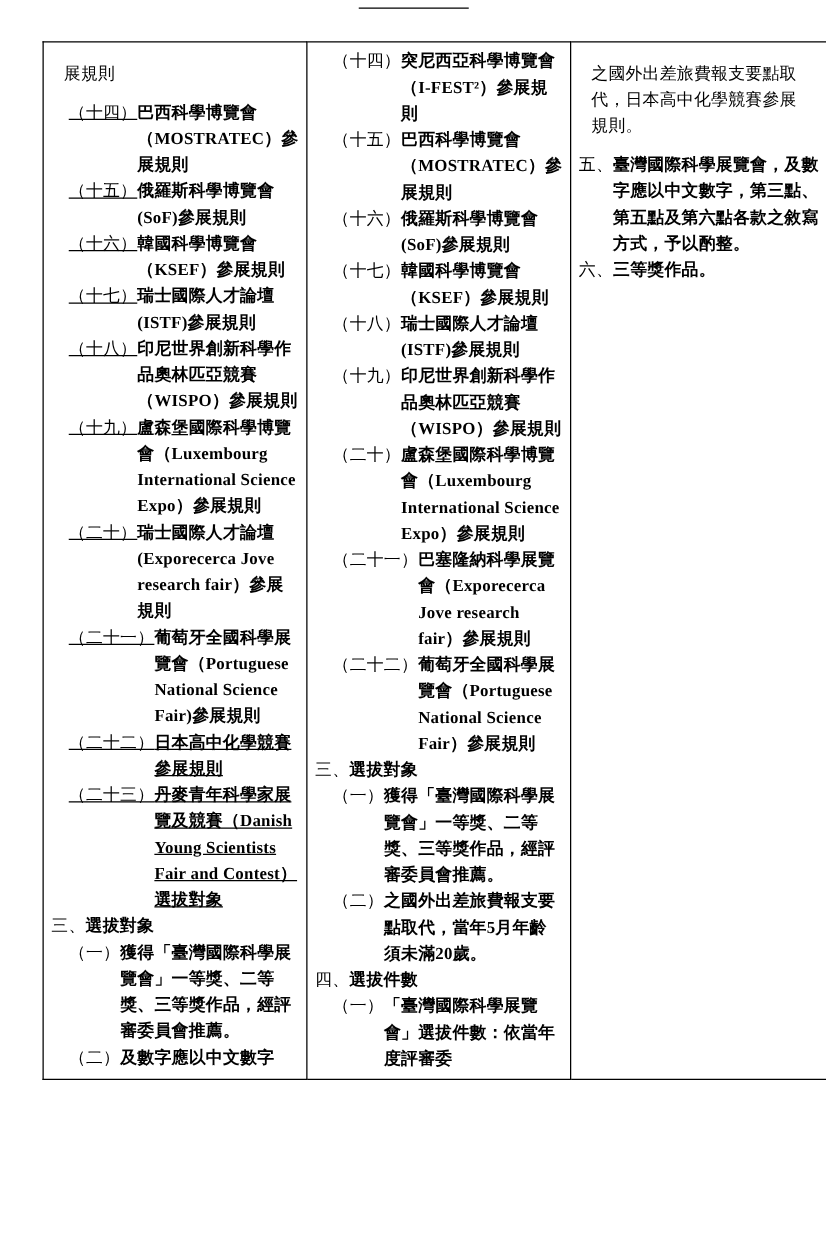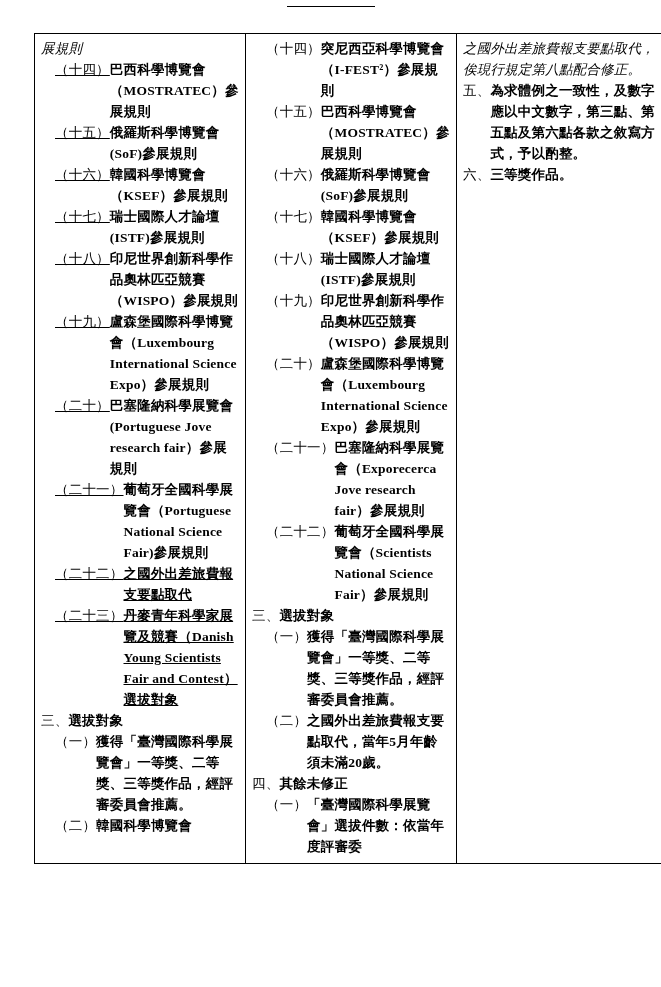--- a/index.html
+++ b/index.html
@@ -72,21 +72,21 @@
   .item .tx {
     flex: 1 1 auto;
     font-weight: bold;
   }
   .u { text-decoration: underline; }
 
   
   .lvl0 { margin-left: 0; }
   .lvl1 { margin-left: 14px; }
 
-  .blk { margin: 0; font-style: italic; }
+  .blk { margin: 10px; }
 </style>
 </head>
 <body>
 
 <div class="page">
 
   <div class="top-rule-wrap">
     <div class="top-rule"></div>
   </div>
 
@@ -115,45 +115,45 @@
               <div class="item lvl1">
                 <span class="mk u">（十八）</span>
                 <span class="tx">印尼世界創新科學作品奧林匹亞競賽（WISPO）參展規則</span>
               </div>
               <div class="item lvl1">
                 <span class="mk u">（十九）</span>
                 <span class="tx">盧森堡國際科學博覽會（Luxembourg International Science Expo）參展規則</span>
               </div>
               <div class="item lvl1">
                 <span class="mk u">（二十）</span>
-                <span class="tx">巴塞隆納科學展覽會(Portuguese Jove research fair）參展規則</span>
+                <span class="tx">瑞士國際人才論壇(Exporecerca Jove research fair）參展規則</span>
               </div>
               <div class="item lvl1">
                 <span class="mk u">（二十一）</span>
                 <span class="tx">葡萄牙全國科學展覽會（Portuguese National Science Fair)參展規則</span>
               </div>
               <div class="item lvl1">
                 <span class="mk u">（二十二）</span>
-                <span class="tx u">之國外出差旅費報支要點取代</span>
+                <span class="tx u">日本高中化學競賽參展規則</span>
               </div>
               <div class="item lvl1">
                 <span class="mk u">（二十三）</span>
                 <span class="tx u">丹麥青年科學家展覽及競賽（Danish Young Scientists Fair and Contest）選拔對象</span>
               </div>
               <div class="item lvl0">
                 <span class="mk">三、</span>
                 <span class="tx">選拔對象</span>
               </div>
               <div class="item lvl1">
                 <span class="mk">（一）</span>
                 <span class="tx">獲得「臺灣國際科學展覽會」一等獎、二等獎、三等獎作品，經評審委員會推薦。</span>
               </div>
               <div class="item lvl1">
                 <span class="mk">（二）</span>
-                <span class="tx">韓國科學博覽會</span>
+                <span class="tx">及數字應以中文數字</span>
               </div>
             </div>
       </td>
       <td class="col2">
         <div id="col-middle">
               <div class="item lvl1">
                 <span class="mk">（十四）</span>
                 <span class="tx">突尼西亞科學博覽會（I-FEST²）參展規則</span>
               </div>
               <div class="item lvl1">
@@ -179,50 +179,50 @@
               <div class="item lvl1">
                 <span class="mk">（二十）</span>
                 <span class="tx">盧森堡國際科學博覽會（Luxembourg International Science Expo）參展規則</span>
               </div>
               <div class="item lvl1">
                 <span class="mk">（二十一）</span>
                 <span class="tx">巴塞隆納科學展覽會（Exporecerca Jove research fair）參展規則</span>
               </div>
               <div class="item lvl1">
                 <span class="mk">（二十二）</span>
-                <span class="tx">葡萄牙全國科學展覽會（Scientists National Science Fair）參展規則</span>
+                <span class="tx">葡萄牙全國科學展覽會（Portuguese National Science Fair）參展規則</span>
               </div>
               <div class="item lvl0">
                 <span class="mk">三、</span>
                 <span class="tx">選拔對象</span>
               </div>
               <div class="item lvl1">
                 <span class="mk">（一）</span>
                 <span class="tx">獲得「臺灣國際科學展覽會」一等獎、二等獎、三等獎作品，經評審委員會推薦。</span>
               </div>
               <div class="item lvl1">
                 <span class="mk">（二）</span>
                 <span class="tx">之國外出差旅費報支要點取代，當年5月年齡須未滿20歲。</span>
               </div>
               <div class="item lvl0">
                 <span class="mk">四、</span>
-                <span class="tx">其餘未修正</span>
+                <span class="tx">選拔件數</span>
               </div>
               <div class="item lvl1">
                 <span class="mk">（一）</span>
                 <span class="tx">「臺灣國際科學展覽會」選拔件數：依當年度評審委</span>
               </div>
             </div>
       </td>
       <td class="col3">
         <div id="col-right">
-              <div class="para blk lvl0">之國外出差旅費報支要點取代，俟現行規定第八點配合修正。</div>
+              <div class="para blk lvl0">之國外出差旅費報支要點取代，日本高中化學競賽參展規則。</div>
               <div class="item lvl0">
                 <span class="mk">五、</span>
-                <span class="tx">為求體例之一致性，及數字應以中文數字，第三點、第五點及第六點各款之敘寫方式，予以酌整。</span>
+                <span class="tx">臺灣國際科學展覽會，及數字應以中文數字，第三點、第五點及第六點各款之敘寫方式，予以酌整。</span>
               </div>
               <div class="item lvl0">
                 <span class="mk">六、</span>
                 <span class="tx">三等獎作品。</span>
               </div>
             </div>
       </td>
     </tr>
   </tbody>
     </table>

